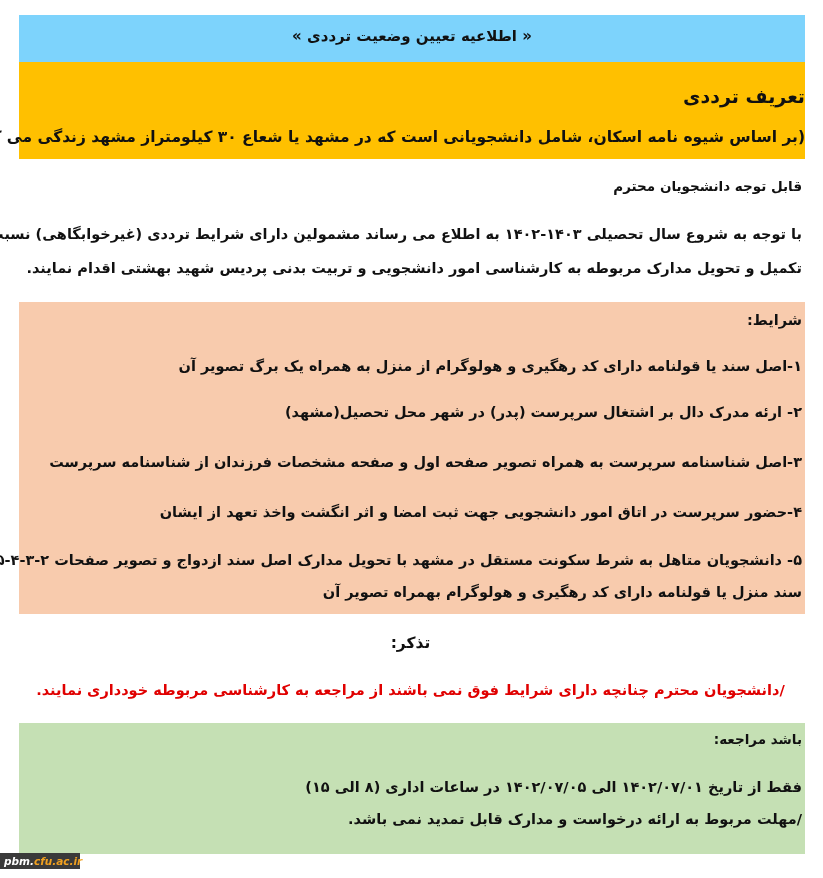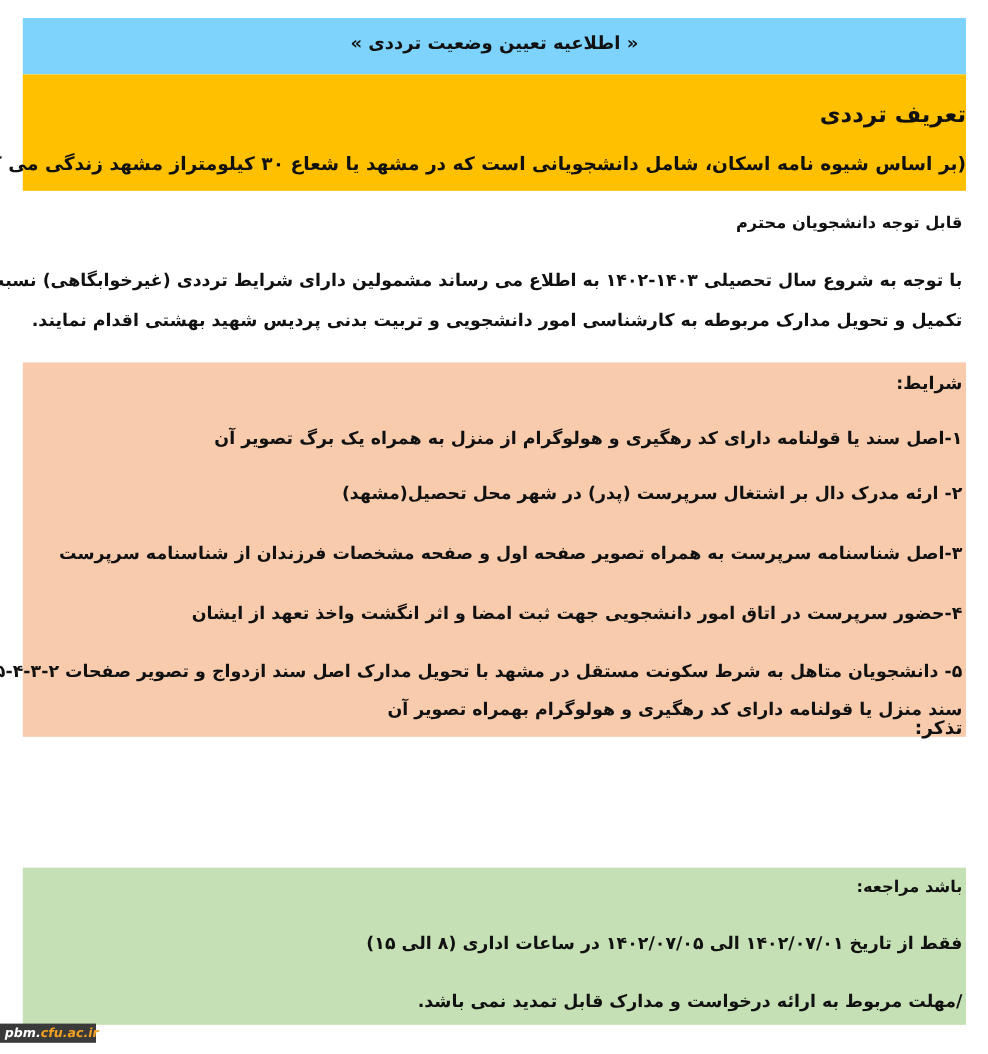--- a/index.html
+++ b/index.html
@@ -52,23 +52,24 @@
 <div class="band peach">
   <div class="t p" style="top:10px;padding-left:16px;">شرایط:</div>
   <div class="t p" style="top:56px;">۱-اصل سند یا قولنامه دارای کد رهگیری و هولوگرام از منزل به همراه یک برگ تصویر آن</div>
   <div class="t p" style="top:102px;">۲- ارئه مدرک دال بر اشتغال سرپرست (پدر) در شهر محل تحصیل(مشهد)</div>
   <div class="t p" style="top:152px;">۳-اصل شناسنامه سرپرست به همراه تصویر صفحه اول و صفحه مشخصات فرزندان از شناسنامه سرپرست</div>
   <div class="t p" style="top:202px;">۴-حضور سرپرست در اتاق امور دانشجویی جهت ثبت امضا و اثر انگشت واخذ تعهد از ایشان</div>
   <div class="t p" style="top:250px;">۵- دانشجویان متاهل به شرط سکونت مستقل در مشهد با تحویل مدارک اصل سند ازدواج و تصویر صفحات ۲-۳-۴-۵ و</div>
   <div class="t p" style="top:282px;">سند منزل یا قولنامه دارای کد رهگیری و هولوگرام بهمراه تصویر آن</div>
 </div>
 
-<div class="band white" style="top:592px; height:90px;">
+<div class="band white" style="top:628px; height:90px;text-align:center;">
   <div class="t p" style="top:6px; font-size:15.5px;">تذکر:</div>
+  <div class="t p red" style="top:54px;">/دانشجویان محترم چنانچه دارای شرایط فوق نمی باشند از مراجعه به کارشناسی مربوطه خودداری نمایند.</div>
 </div>
 
 <div class="band green">
   <div class="t p" style="top:8px; font-size:13.5px;">باشد مراجعه:</div>
   <div class="t p" style="top:56px;">فقط از تاریخ ۱۴۰۲/۰۷/۰۱ الی ۱۴۰۲/۰۷/۰۵ در ساعات اداری (۸ الی ۱۵)</div>
-  <div class="t p" style="top:104px;padding-left:42px;">/مهلت مربوط به ارائه درخواست و مدارک قابل تمدید نمی باشد.</div>
+  <div class="t p" style="top:88px;padding-left:42px;">/مهلت مربوط به ارائه درخواست و مدارک قابل تمدید نمی باشد.</div>
 </div>
 
 <div class="watermark"><span>pbm.</span><span class="dom">cfu.ac.ir</span></div>
 
 </body></html>

